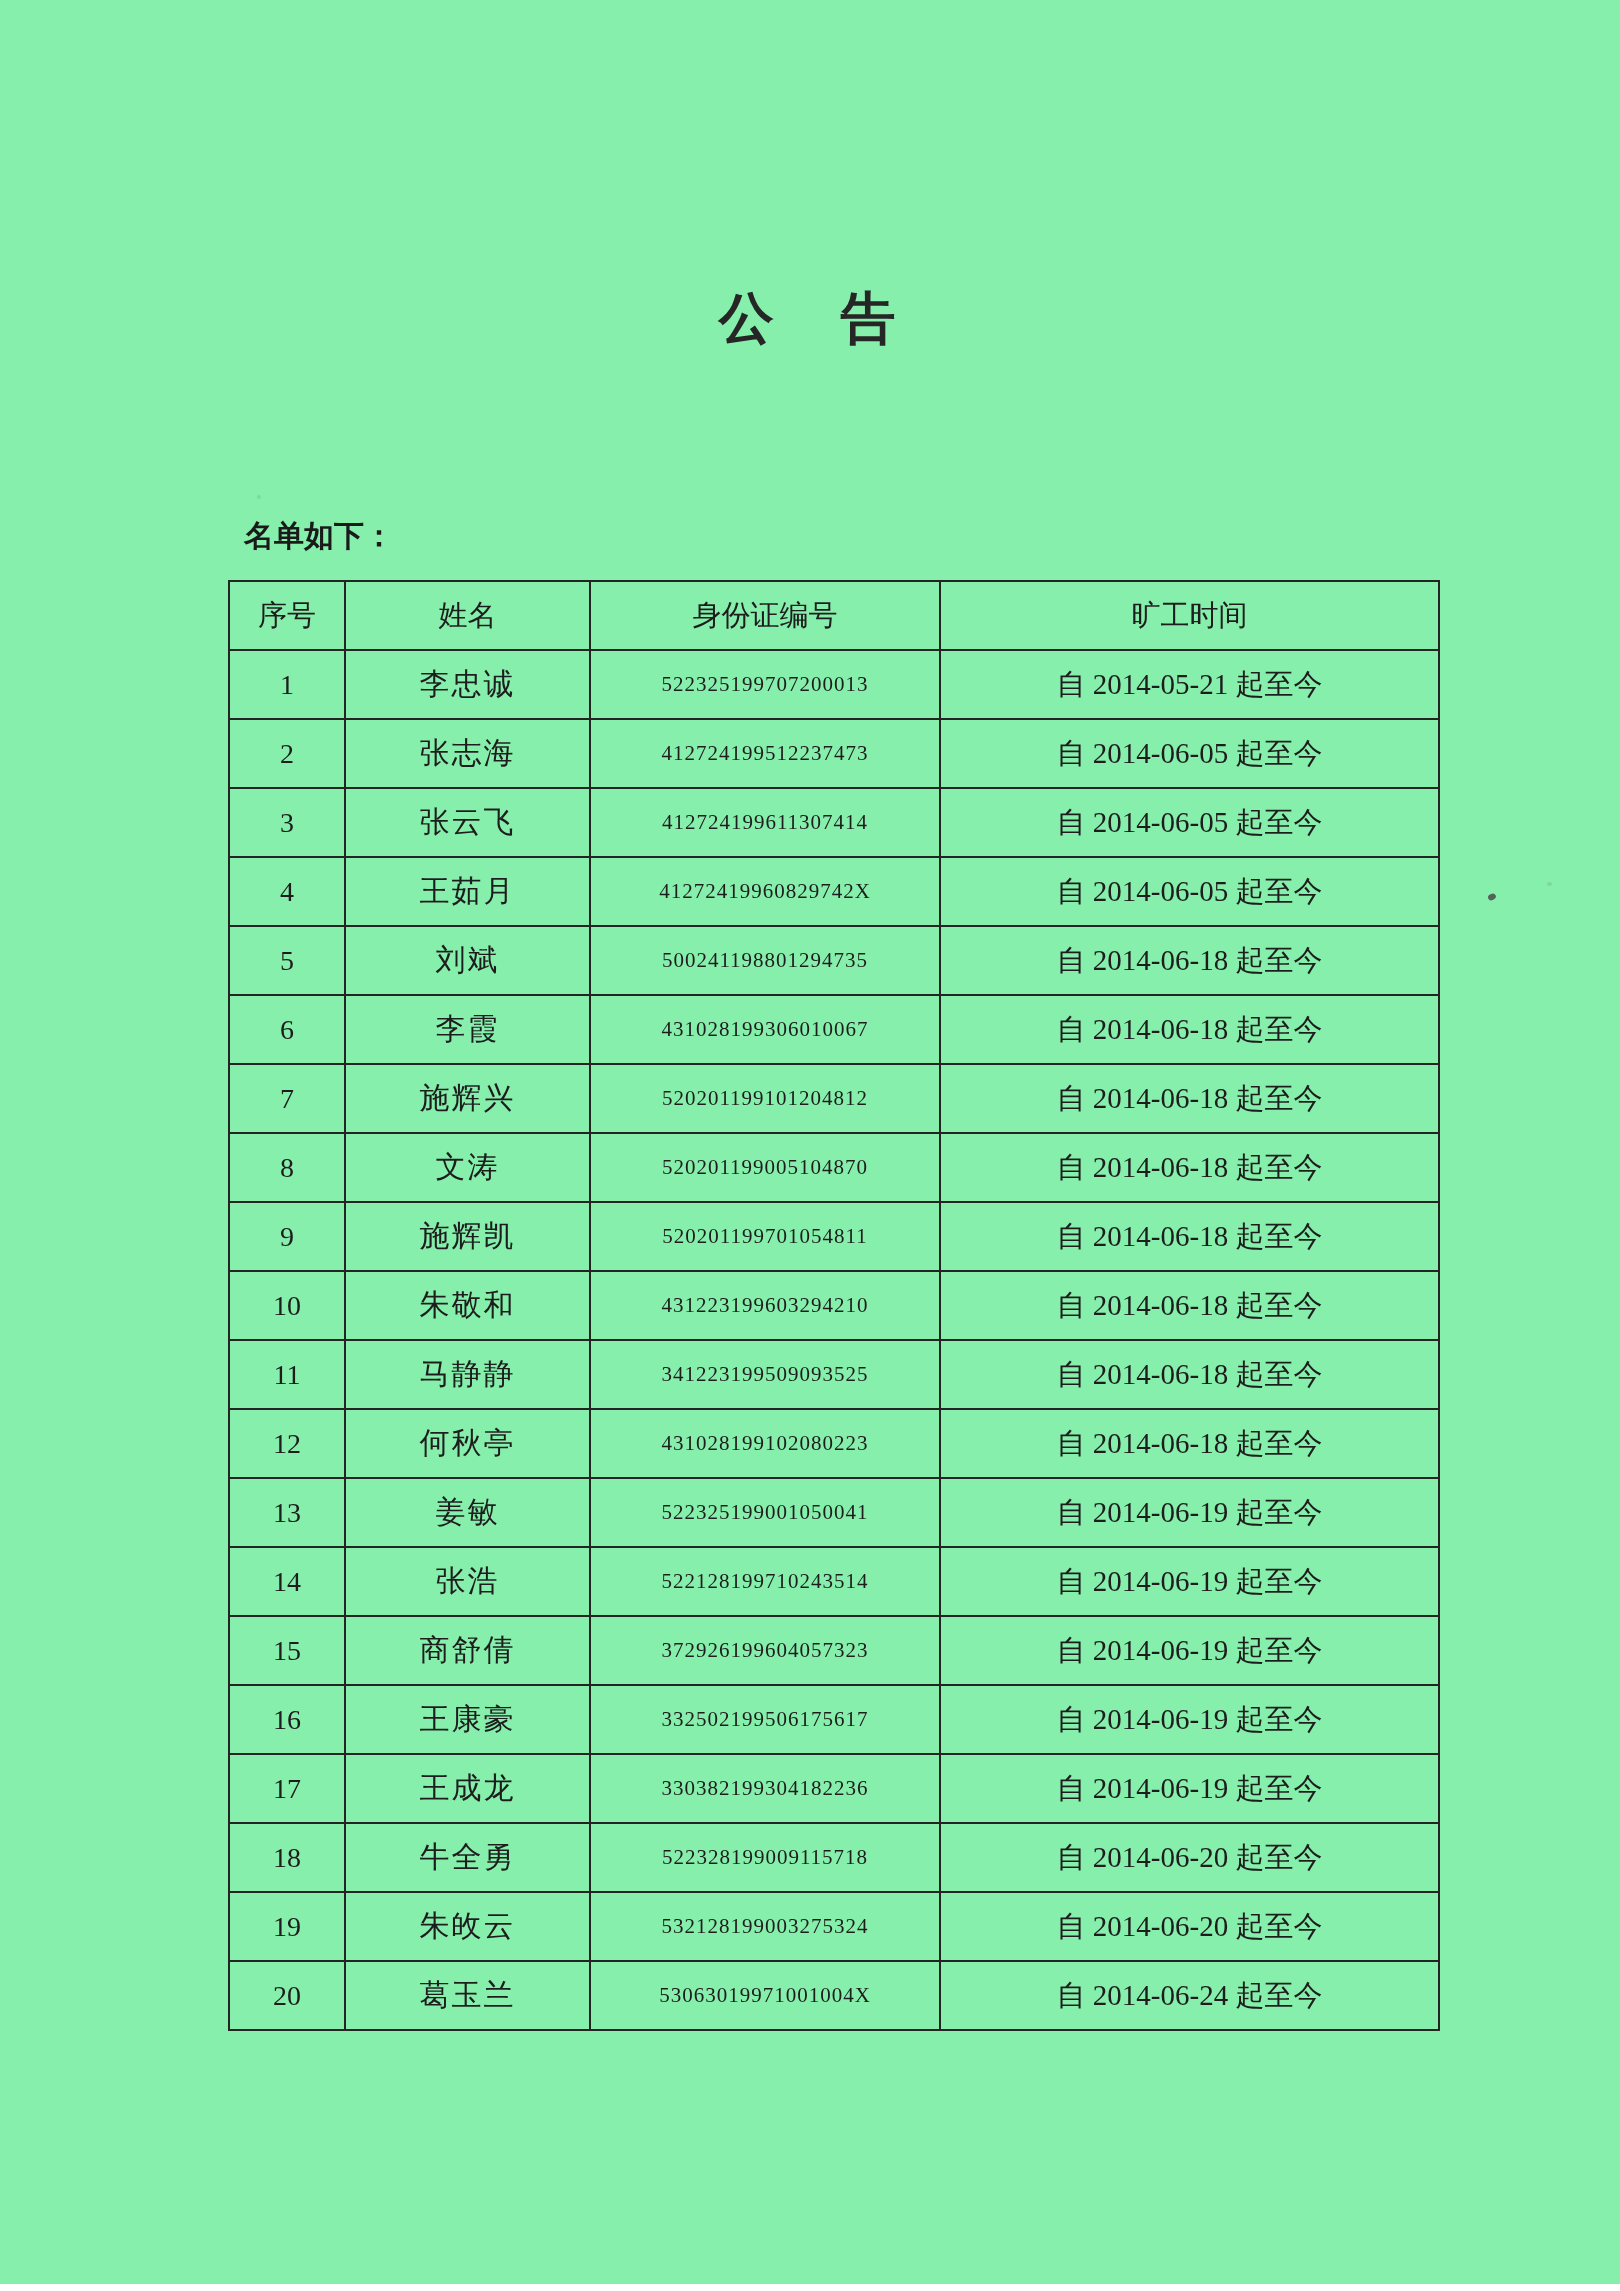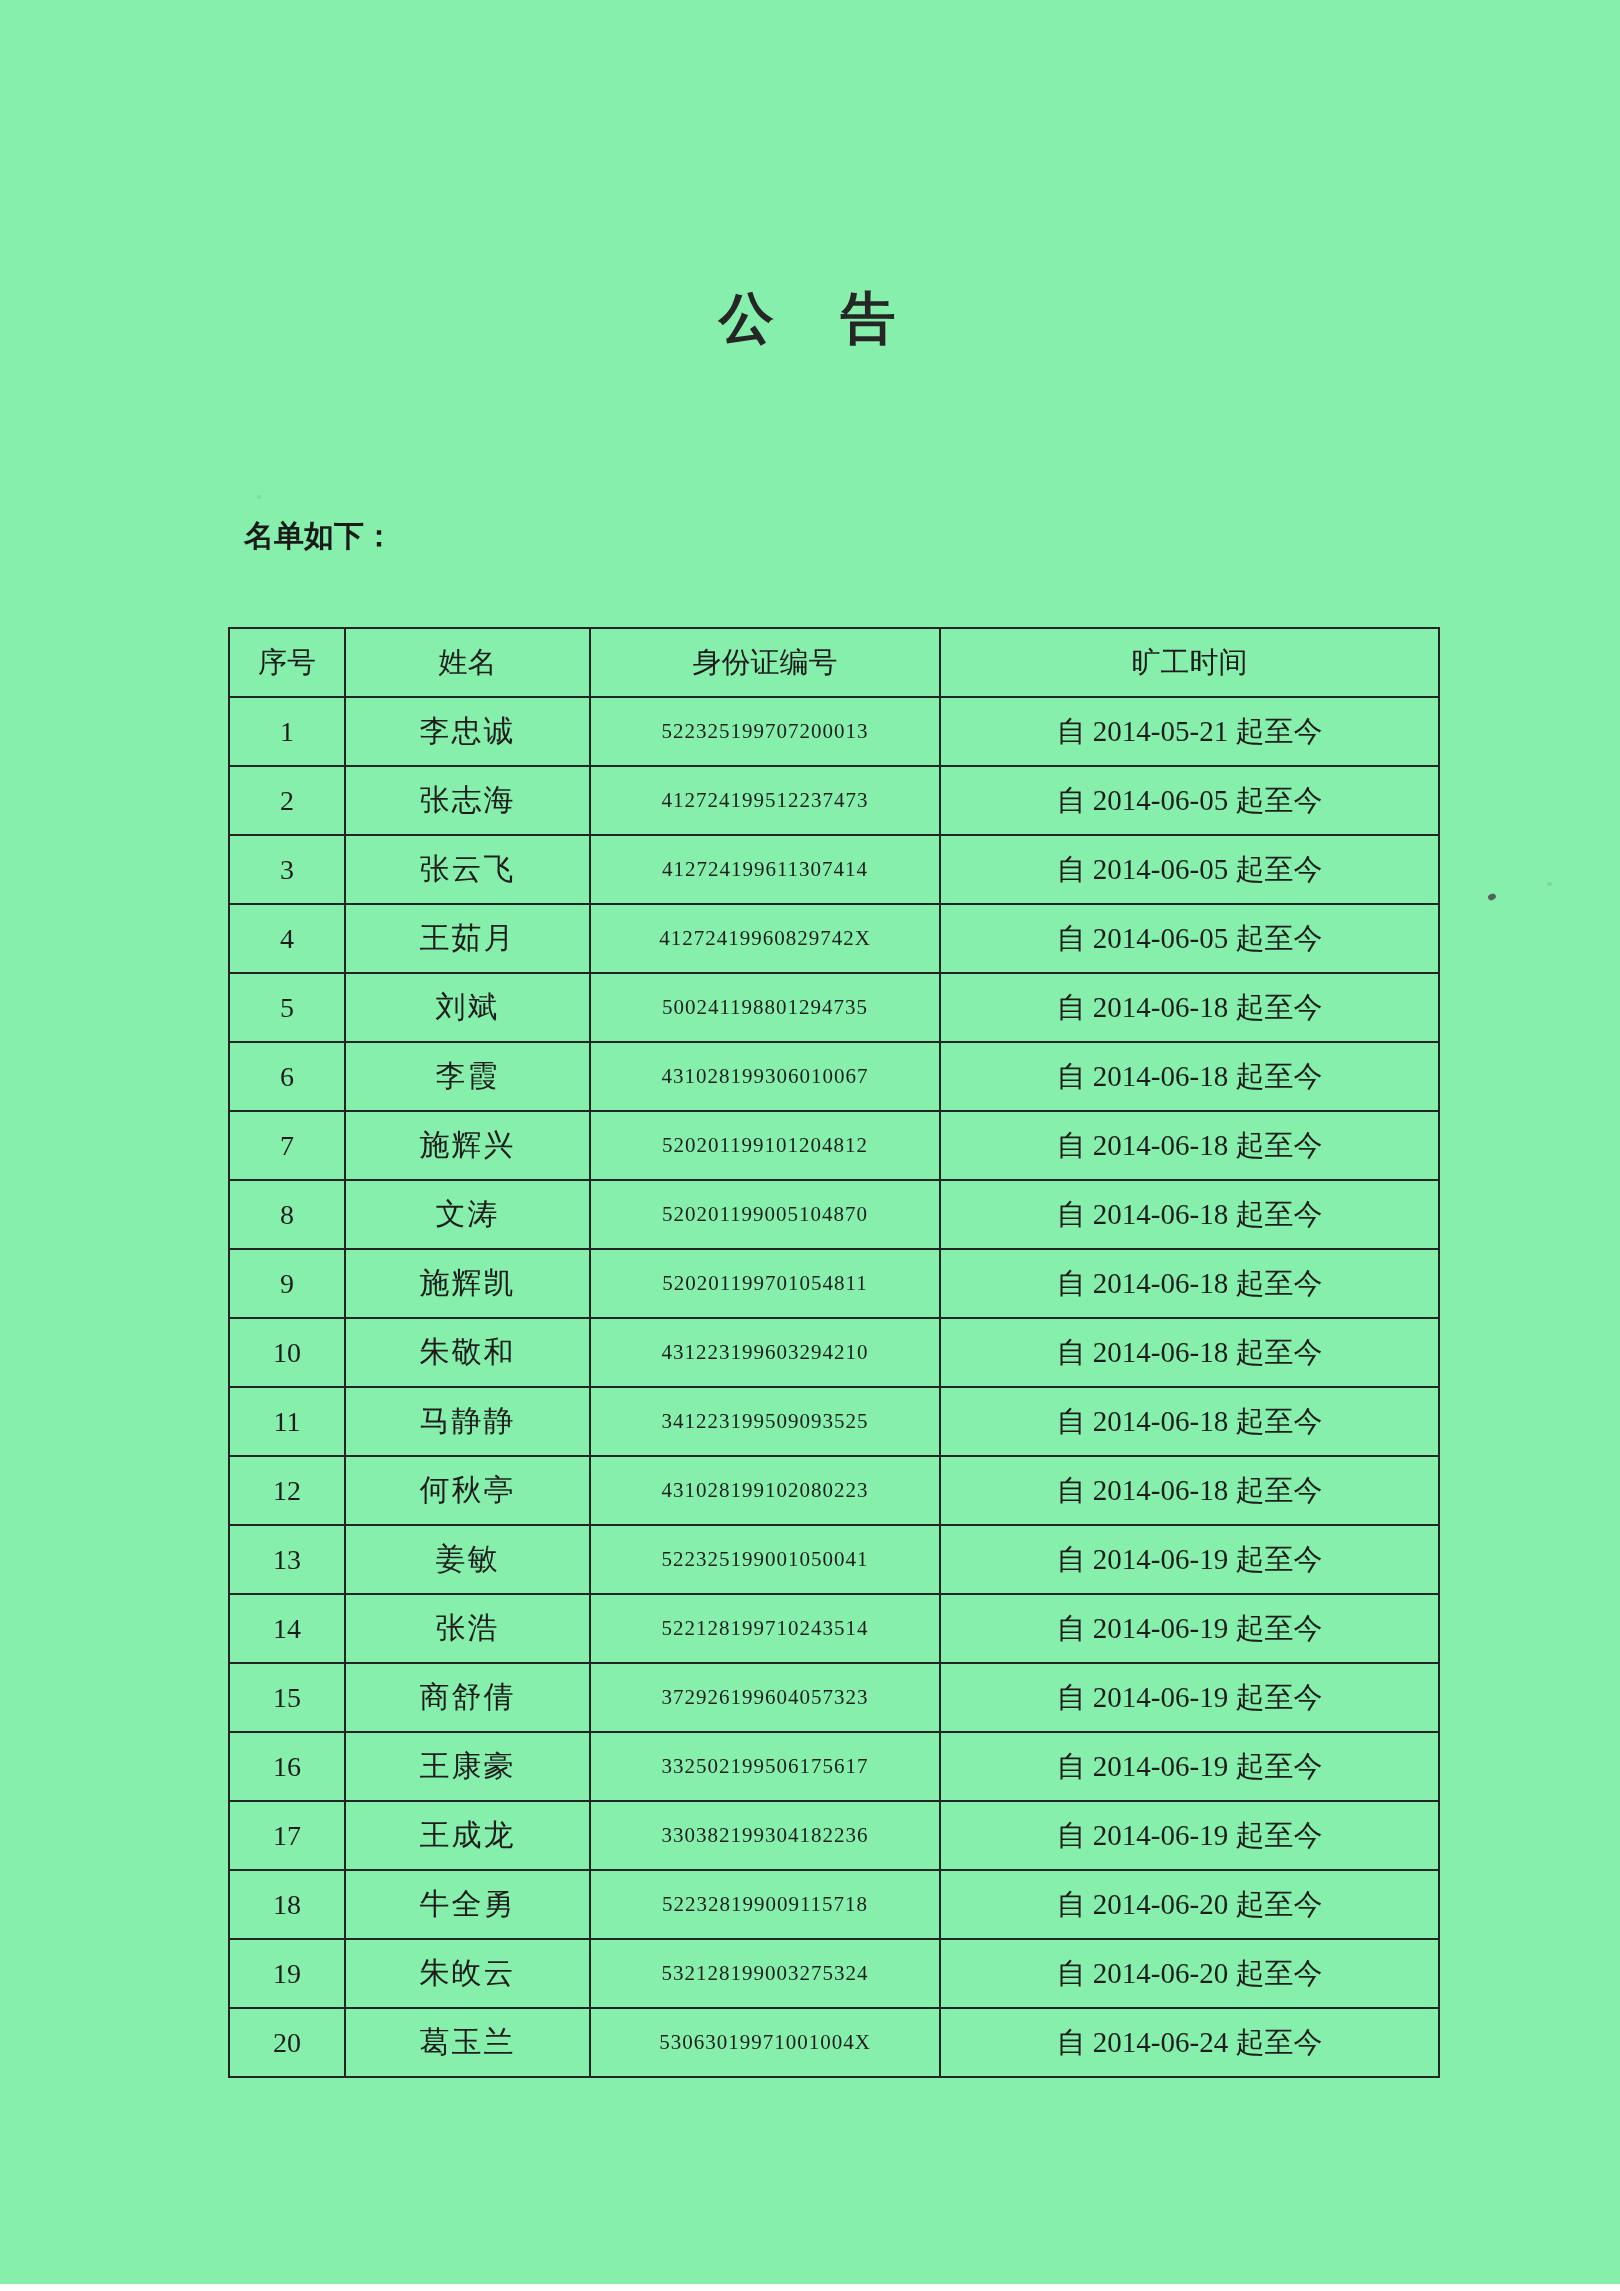--- a/index.html
+++ b/index.html
@@ -47,21 +47,21 @@
     position: absolute;
     top: 516px;
     left: 228px;
     font-size: 30px;
     font-weight: bold;
     color: #1a1a1a;
     margin-left: 16px;
   }
   table.roster {
     position: absolute;
-    top: 627px;
+    top: 580px;
     left: 228px;
     width: 1210px;
     border-collapse: collapse;
     table-layout: fixed;
     font-size: 29px;
     color: #1d1d1d;
   }
   table.roster th, table.roster td {
     border: 2px solid #242424;
     text-align: center;

